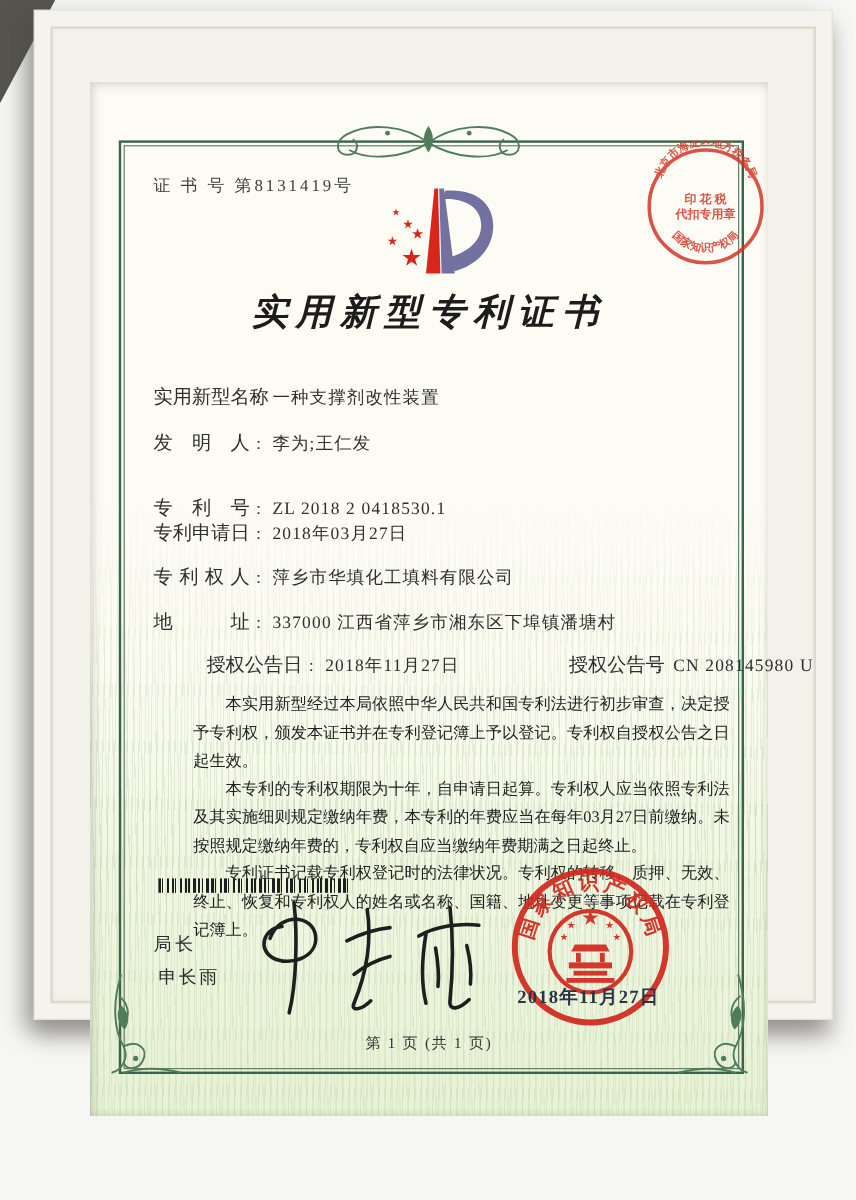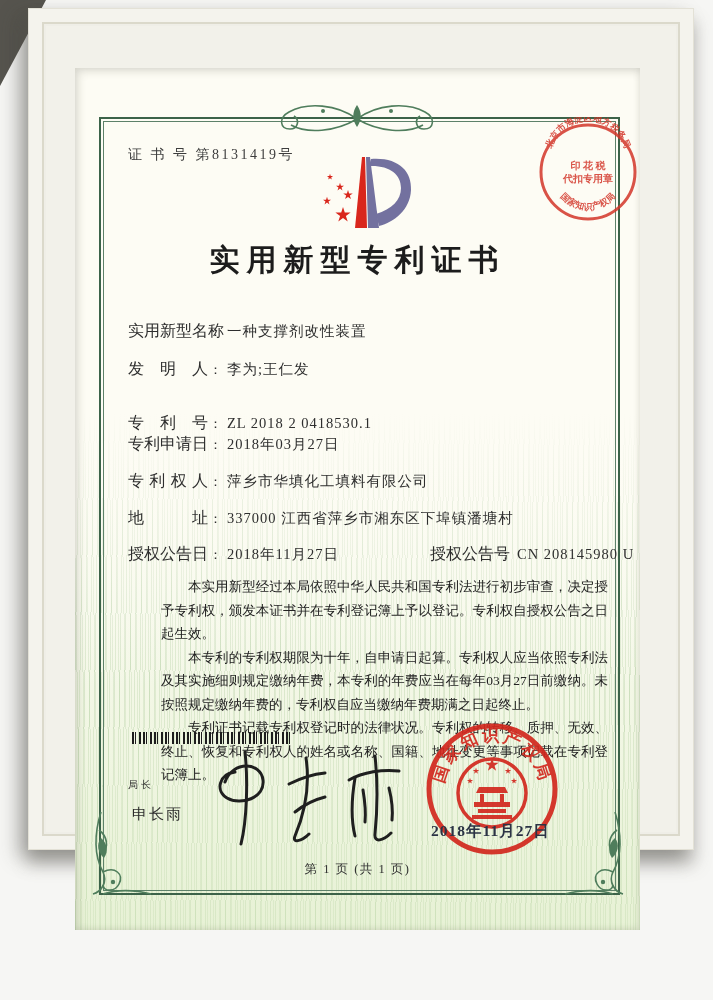--- a/index.html
+++ b/index.html
@@ -38,41 +38,41 @@
   }
   .cert-border::before{
     content:"";position:absolute;inset:2px;border:1px solid #5d8169;
   }
   .abs{position:absolute;}
   .cert-no{
     left:53px;top:78px;font-size:14px;letter-spacing:2.5px;color:#3d3d3d;
   }
   .title{
     left:24px;top:172px;width:517px;text-align:center;
-    font-size:30px;font-weight:700;letter-spacing:7px;color:#1c1c1c;
+    font-size:30px;font-weight:700;letter-spacing:7px;color:#1c1c1c;font-style:italic;
   }
   .field{left:53px;font-size:14.5px;color:#2e2e2e;white-space:nowrap;}
   .flabel{
     display:inline-block;width:80px;font-size:16px;
     text-align:justify;text-align-last:justify;vertical-align:baseline;color:#2e2e2e;
   }
   .fcolon{display:inline-block;margin:0 5px 0 1px;font-size:13px;}
   .fvalue{letter-spacing:1px;}
   .fpair2{position:absolute;left:302px;top:0;}
   .fpair2 .flabel{width:68px;}
   .paras{
     left:50px;top:507px;width:447px;font-size:13.5px;line-height:23.5px;
     color:#222;text-align:justify;padding-left:36px;
   }
   .paras p{margin:0;text-indent:2em;}
   .barcode{
     left:57px;top:664px;width:161px;height:12px;
     background:repeating-linear-gradient(90deg,#1d1d1d 0 2px,transparent 2px 3px,#1d1d1d 3px 4px,transparent 4px 7px,#1d1d1d 7px 9px,transparent 9px 11px);
   }
-  .signer-title{left:53px;top:710px;font-size:10px;letter-spacing:3px;color:#2b2b2b;font-family:"Liberation Sans","DejaVu Sans",sans-serif;}
+  .signer-title{left:53px;top:710px;font-size:15px;letter-spacing:3px;color:#2b2b2b;font-family:"Liberation Sans","DejaVu Sans",sans-serif;}
   .signer-name{left:57px;top:737px;font-size:15px;letter-spacing:2px;color:#2b2b2b;font-family:"Liberation Sans","DejaVu Sans",sans-serif;}
   .signature-svg{left:128px;top:672px;}
   .seal-main-svg{left:337px;top:641px;opacity:.92;}
   .seal-tax-svg{left:458px;top:49px;opacity:.85;}
   .seal-date{
     left:356px;top:753px;width:150px;font-size:15.5px;letter-spacing:1px;
     font-weight:700;color:#2b3345;
   }
   .footer{
     left:24px;top:793px;width:517px;text-align:center;
@@ -174,21 +174,21 @@
     </div>
     <div class="abs field" style="top:366px;">
       <span class="flabel">专利申请日</span><span class="fcolon">：</span><span class="fvalue">2018年03月27日</span>
     </div>
     <div class="abs field" style="top:403px;">
       <span class="flabel">专利权人</span><span class="fcolon">：</span><span class="fvalue">萍乡市华填化工填料有限公司</span>
     </div>
     <div class="abs field" style="top:440px;">
       <span class="flabel">地址</span><span class="fcolon">：</span><span class="fvalue">337000 江西省萍乡市湘东区下埠镇潘塘村</span>
     </div>
-    <div class="abs field" style="top:476px;">
+    <div class="abs field" style="top:476px;margin-left:44px;">
       <span class="flabel">授权公告日</span><span class="fcolon">：</span><span class="fvalue">2018年11月27日</span>
       <span class="fpair2">
         <span class="flabel">授权公告号</span><span class="fcolon">：</span><span class="fvalue">CN 208145980 U</span>
       </span>
     </div>
 
     <div class="abs paras">
       <p>本实用新型经过本局依照中华人民共和国专利法进行初步审查，决定授予专利权，颁发本证书并在专利登记簿上予以登记。专利权自授权公告之日起生效。</p>
       <p>本专利的专利权期限为十年，自申请日起算。专利权人应当依照专利法及其实施细则规定缴纳年费，本专利的年费应当在每年03月27日前缴纳。未按照规定缴纳年费的，专利权自应当缴纳年费期满之日起终止。</p>
       <p>专利证书记载专利权登记时的法律状况。专利权的转移、质押、无效、终止、恢复和专利权人的姓名或名称、国籍、地址变更等事项记载在专利登记簿上。</p>

